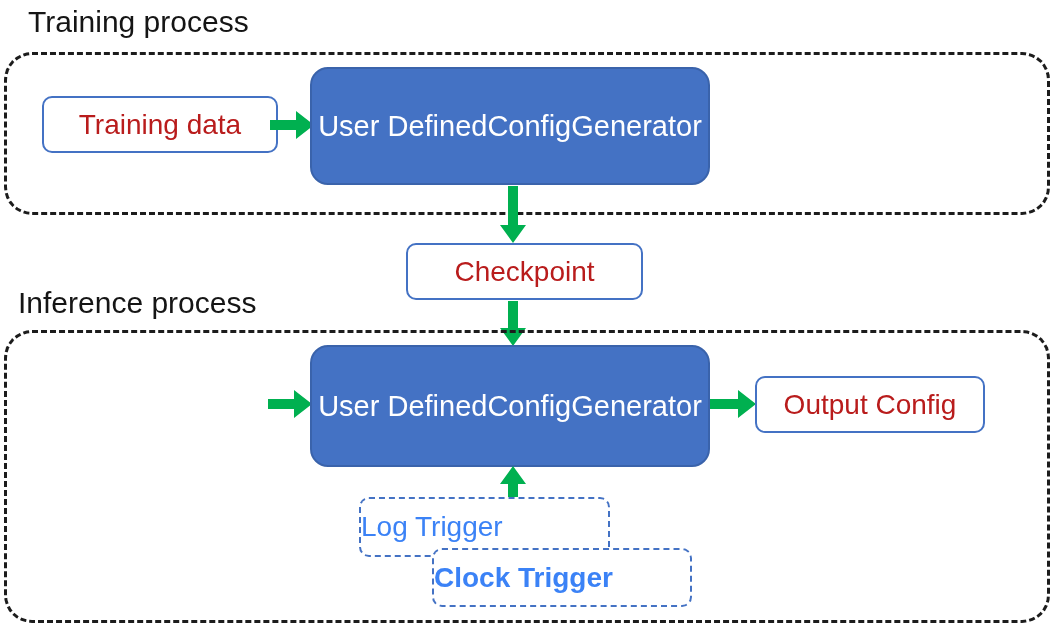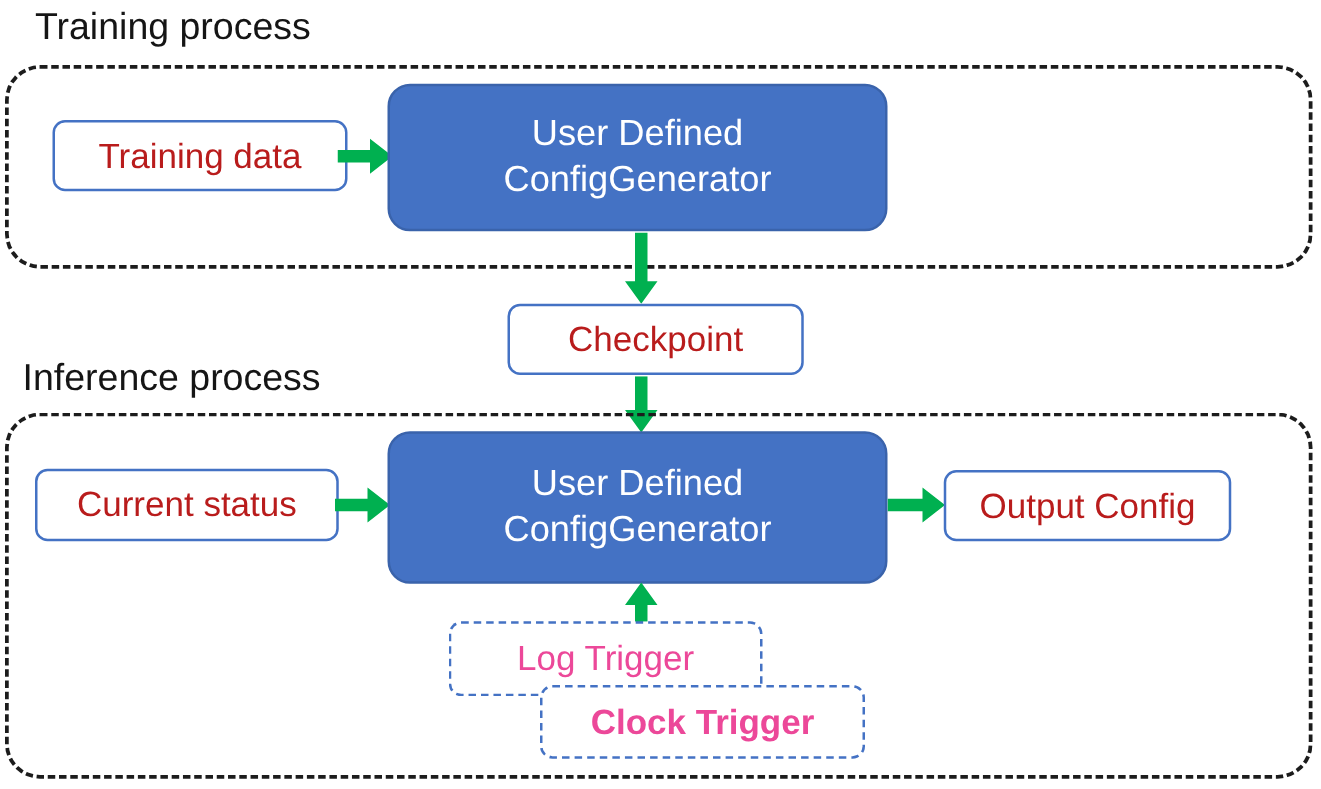--- a/index.html
+++ b/index.html
@@ -40,38 +40,38 @@
     font-size: 28px;
     color: #b91c1c;
     white-space: nowrap;
   }
 
   .blue-box {
     background: #4472C4;
     border: 2px solid #3a63ab;
     border-radius: 18px;
     display: flex;
-    flex-direction: column;
+    flex-direction: row;
     align-items: center;
     justify-content: center;
     color: #ffffff;
     font-size: 29px;
     line-height: 37px;
     text-align: center;
   }
 
   .trigger-box {
     background: #ffffff;
     border: 2px dashed #4472C4;
     border-radius: 10px;
     display: flex;
     align-items: center;
-    justify-content: center;
+    justify-content: flex-start;
     font-size: 28px;
-    color: #ec4899;
+    color: #3b82f6;
     white-space: nowrap;
   }
 
   .arrow polygon { fill: #00B050; }
 </style>
 </head>
 <body>
 
 <div class="canvas">
 
@@ -101,23 +101,20 @@
   </div>
 
   <svg class="abs arrow" style="left:496px; top:301px;" width="34" height="45" viewBox="0 0 34 45">
     <polygon points="12,0 22,0 22,27 30,27 17,45 4,27 12,27" fill="#00B050"></polygon>
   </svg>
 
   <div class="abs section-title" style="left:18px; top:283px;">Inference process</div>
 
   <div class="abs dashed-container" style="left:4px; top:330px; width:1046px; height:293px;"></div>
 
-  <div class="abs white-box" style="left:28px; top:375px; width:243px; height:58px;">
-    <span>Current status</span>
-  </div>
 
   <svg class="abs arrow" style="left:268px; top:388px;" width="44" height="32" viewBox="0 0 44 32">
     <polygon points="0,11 26,11 26,2 44,16 26,30 26,21 0,21" fill="#00B050"></polygon>
   </svg>
 
   <div class="abs blue-box" style="left:310px; top:345px; width:400px; height:122px;">
     <span>User Defined</span>
     <span>ConfigGenerator</span>
   </div>
 

